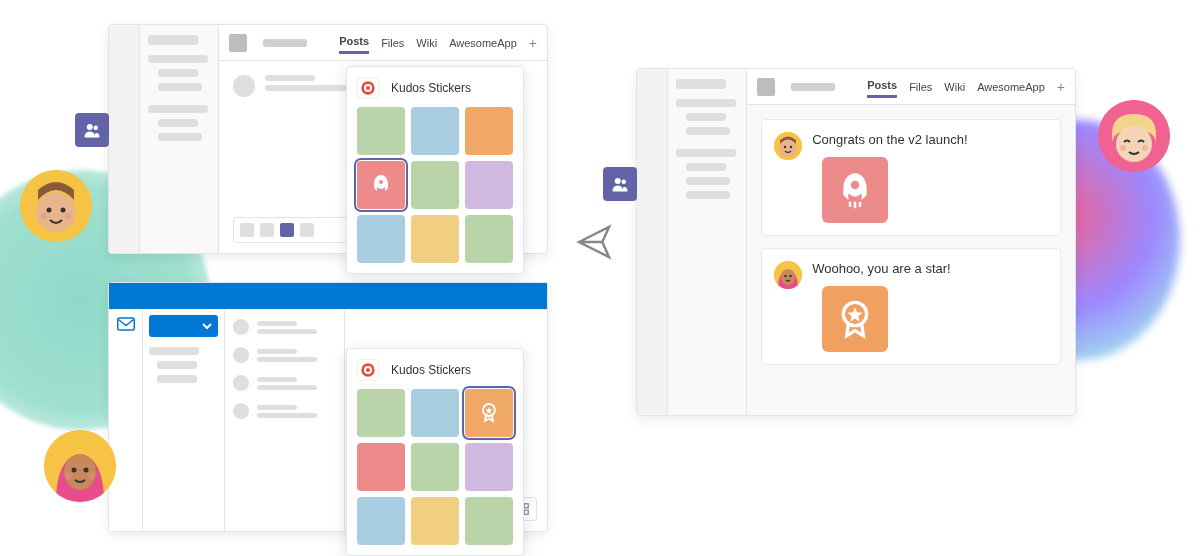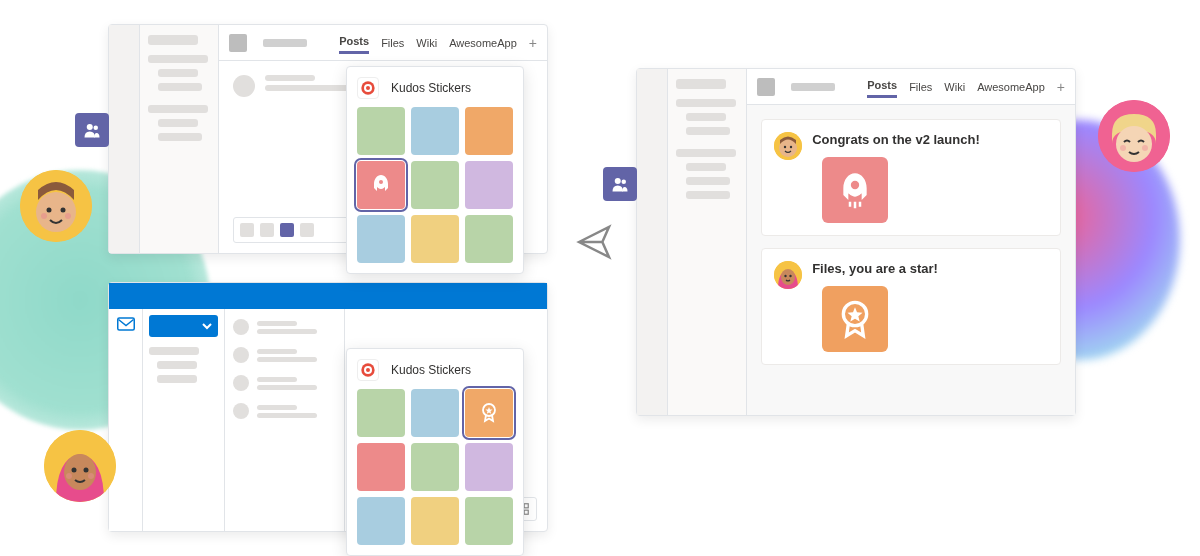--- a/index.html
+++ b/index.html
@@ -70,21 +70,21 @@
   
   .arrow { position: absolute; left: 574px; top: 222px; z-index: 3; }
   
   
   .win-result { left: 636px; top: 68px; width: 440px; height: 348px; display: flex; }
   .win-result .rail { width: 34px; background: #f3f2f1; border-right: 1px solid #e1e4e8; position: relative; padding-top: 90px; }
   .win-result .rail-outer { top: 98px; }
   .win-result .sidebar { width: 86px; background: #faf9f8; border-right: 1px solid #e1e4e8; padding: 10px 8px; }
   .win-result .main { flex:1; display:flex; flex-direction:column; }
   .feed { flex:1; padding: 14px; background: #f8f8f8; display:flex; flex-direction:column; gap: 12px; }
-  .post { background: #fff; border: 1px solid #eceae8; border-radius: 4px; padding: 12px; display: flex; gap: 10px; font-weight: bold; }
+  .post { background: #fff; border: 1px solid #eceae8; border-radius: 4px; padding: 12px; display: flex; gap: 10px; }
   .post-av { width: 28px; height: 28px; border-radius: 50%; flex-shrink: 0; overflow:hidden; display:flex; align-items:center; justify-content:center; }
   .post-body { flex: 1; }
   .post-text { font-size: 13px; color: #323130; margin-bottom: 10px; }
   .sticker-lg { width: 66px; height: 66px; border-radius: 6px; display:flex; align-items:center; justify-content:center; margin-left: 10px; }
 </style>
 </head>
 <body>
 
 <div class="blob blob-1"></div>
 <div class="blob blob-2"></div>
@@ -367,21 +367,21 @@
           <svg viewBox="0 0 28 28" width="28" height="28">
               <circle cx="14" cy="14" r="14" fill="#f6c344"></circle>
               <path d="M4 28 Q4 10 14 9 Q24 10 24 28 Z" fill="#e74c8c"></path>
               <ellipse cx="14" cy="16" rx="7" ry="8" fill="#c8885c"></ellipse>
               <circle cx="11.5" cy="15" r="1.2" fill="#333"></circle>
               <circle cx="16.5" cy="15" r="1.2" fill="#333"></circle>
               <path d="M12 19 Q14 21 16 19" stroke="#333" stroke-width="1.2" fill="none"></path>
             </svg>
         </div>
         <div class="post-body">
-          <div class="post-text">Files, you are a star!</div>
+          <div class="post-text">Woohoo, you are a star!</div>
           <div class="sticker-lg" style="background:#f0a060">
             <svg width="40" height="40" viewBox="0 0 24 24" fill="#fff">
                 <circle cx="12" cy="9" r="7" fill="none" stroke="#fff" stroke-width="2"></circle>
                 <path d="M12 5 L13.2 8 L16.5 8.2 L14 10.3 L14.8 13.5 L12 11.8 L9.2 13.5 L10 10.3 L7.5 8.2 L10.8 8 Z"></path>
                 <path d="M8 15 L7 22 L12 19 L17 22 L16 15" fill="none" stroke="#fff" stroke-width="2"></path>
               </svg>
           </div>
         </div>
       </div>
     </div>

